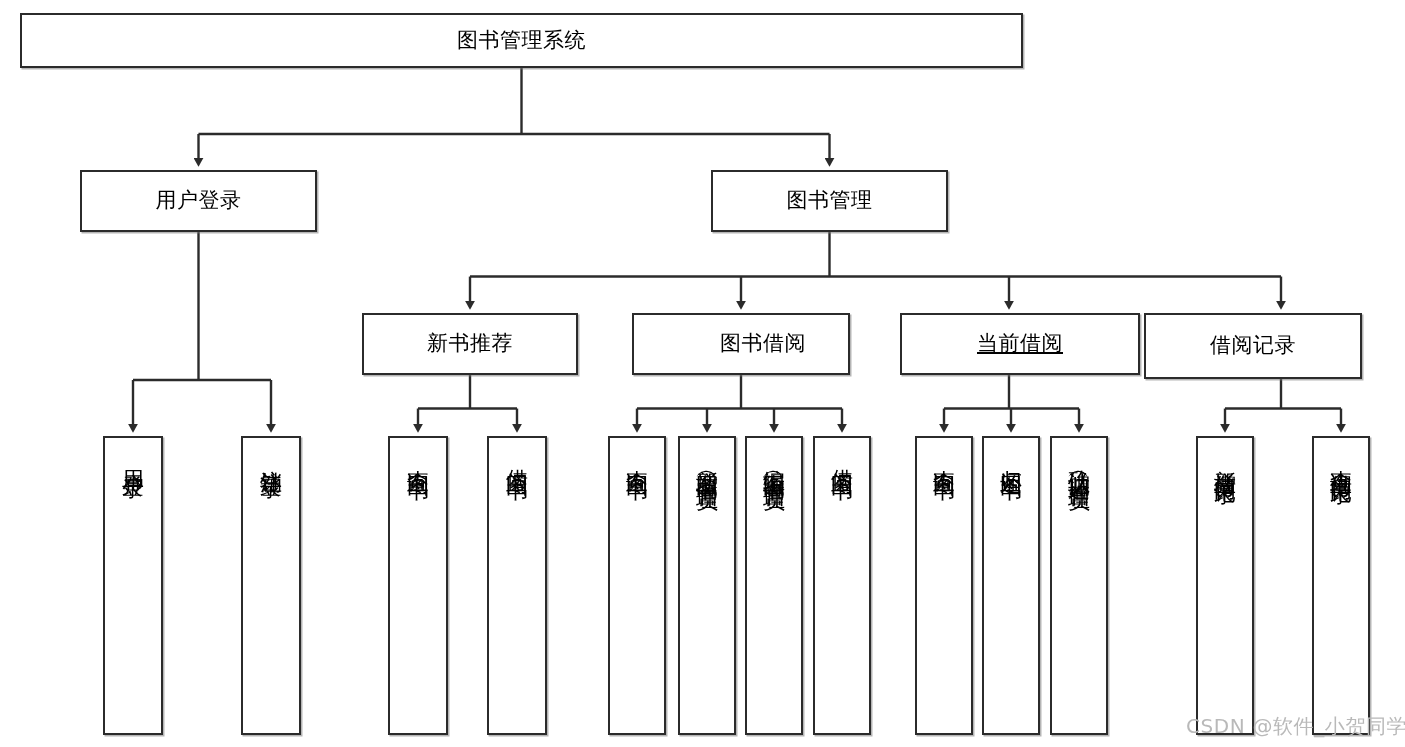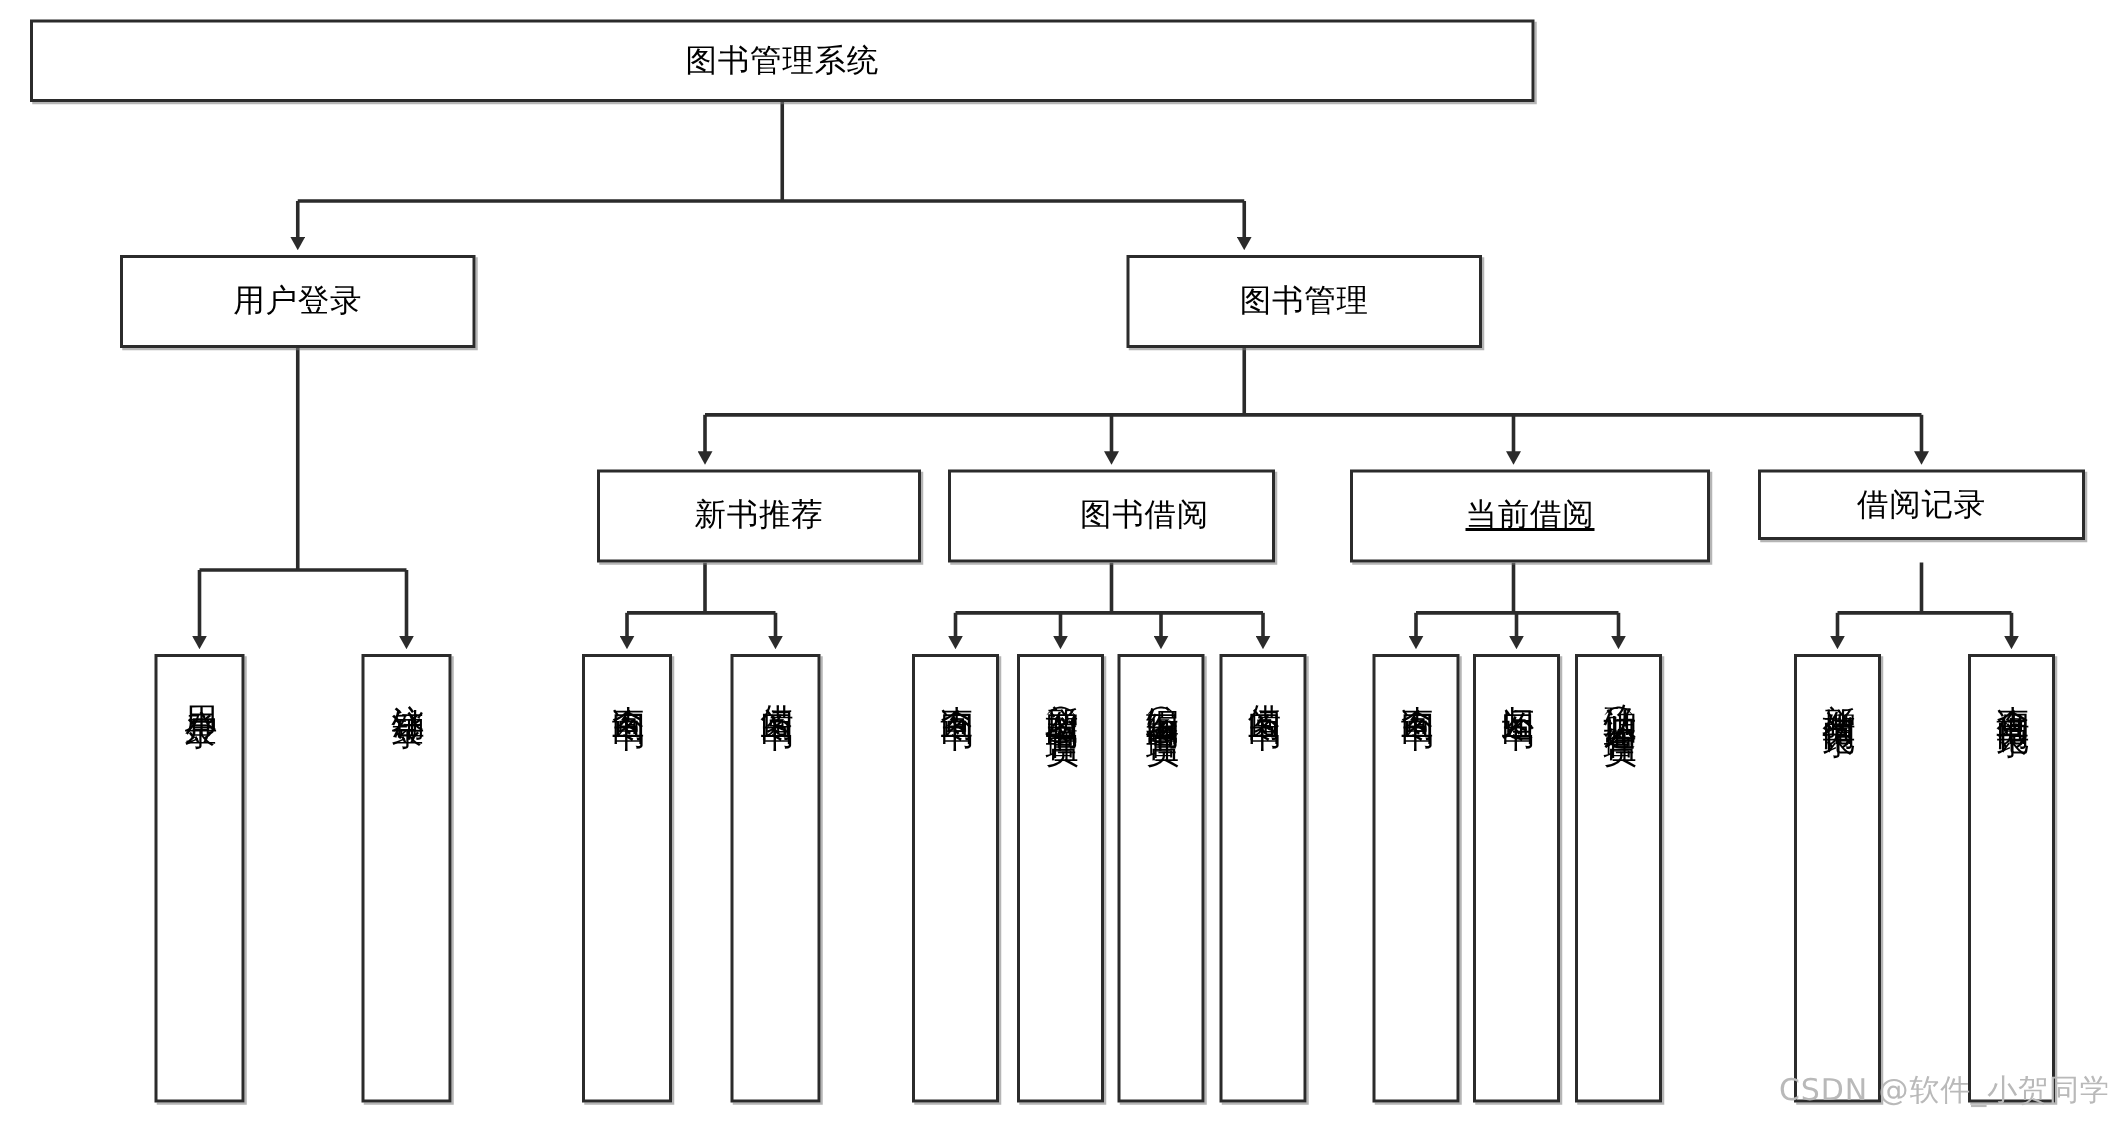--- a/index.html
+++ b/index.html
@@ -116,33 +116,33 @@
       </g>
   </svg>
 
   <div id="node-layer">
       <div class="node horizontal" style="left: 20px; top: 13px; width: 1003px; height: 55px;">
         <span class="node-label">图书管理系统</span>
       </div>
       <div class="node horizontal" style="left: 80px; top: 170px; width: 237px; height: 62px;">
         <span class="node-label">用户登录</span>
       </div>
-      <div class="node horizontal" style="left: 711px; top: 170px; width: 237px; height: 62px; margin-left: 40px;">
+      <div class="node horizontal" style="left: 711px; top: 170px; width: 237px; height: 62px;">
         <span class="node-label">图书管理</span>
       </div>
-      <div class="node horizontal" style="left: 362px; top: 313px; width: 216px; height: 62px; margin-left: 36px;">
+      <div class="node horizontal" style="left: 362px; top: 313px; width: 216px; height: 62px;">
         <span class="node-label">新书推荐</span>
       </div>
       <div class="node horizontal" style="left: 632px; top: 313px; width: 218px; height: 62px; padding-left: 44px;">
         <span class="node-label">图书借阅</span>
       </div>
       <div class="node horizontal" style="left: 900px; top: 313px; width: 240px; height: 62px; text-decoration: underline;">
         <span class="node-label">当前借阅</span>
       </div>
-      <div class="node horizontal" style="left: 1172px; top: 313px; width: 218px; height: 47px;">
+      <div class="node horizontal" style="left: 1144px; top: 313px; width: 218px; height: 66px;">
         <span class="node-label">借阅记录</span>
       </div>
       <div class="node vertical" style="left: 103px; top: 436px; width: 60px; height: 299px;">
         <span class="node-label">用户登录</span>
       </div>
       <div class="node vertical" style="left: 241px; top: 436px; width: 60px; height: 299px;">
         <span class="node-label">注销登录</span>
       </div>
       <div class="node vertical" style="left: 388px; top: 436px; width: 60px; height: 299px;">
         <span class="node-label">查询图书</span>

